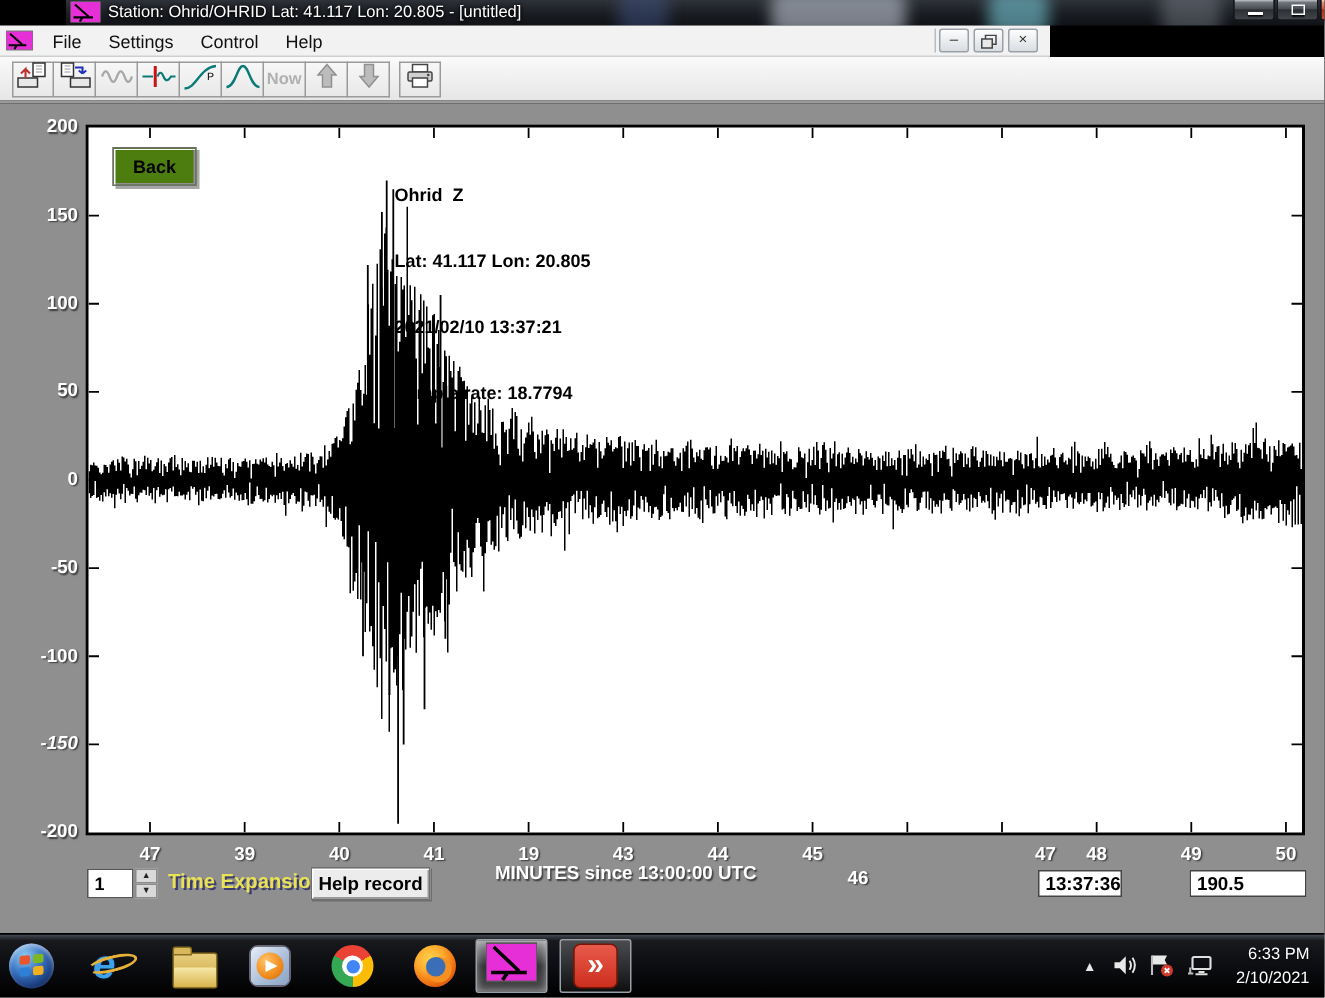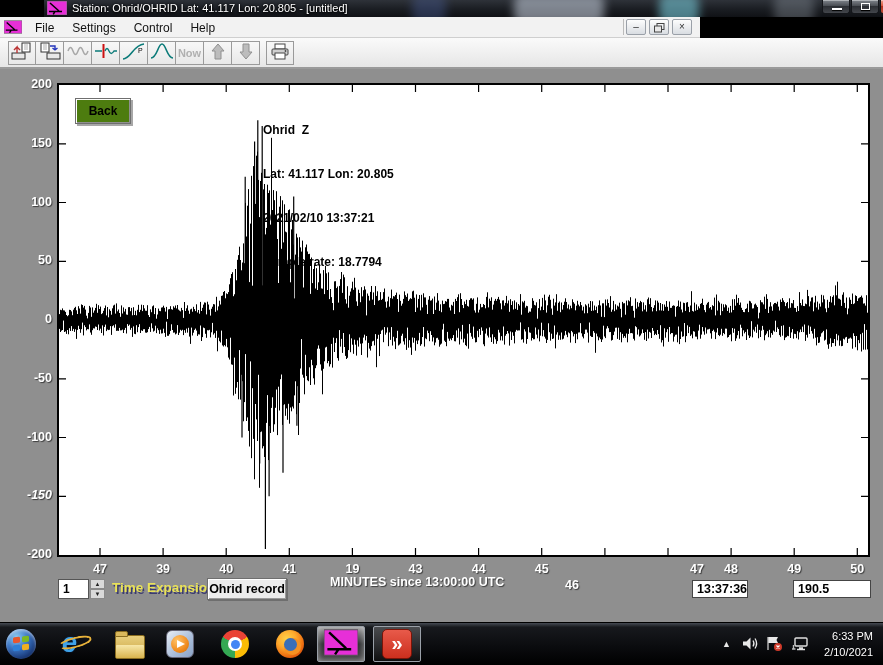--- a/index.html
+++ b/index.html
@@ -318,21 +318,21 @@
         <span class="axis-lab xlab" style="left: 840.272px;">50</span>
       </div>
     <div class="axis-title">MINUTES since 13:00:00 UTC</div>
 
     <div class="spin-value">1</div>
     <div class="spin-btns">
       <button class="spin-btn">▲</button>
       <button class="spin-btn">▼</button>
     </div>
     <span class="time-exp">Time Expansion</span>
-    <button class="play-btn">Ohrid record</button>
+    <button class="play-btn">Help record</button>
     <div class="mini-field tf">13:37:36</div>
     <div class="mini-field vf">190.5</div>
   </div>
 
   <div class="taskbar">
     <div class="tb-ico" style="left:6px; top:6px;">
       <div class="orb">
         <span class="fl" style="left:7px;top:8px;background:#e8562d;transform:skewY(-6deg);"></span>
         <span class="fl" style="left:15.5px;top:7px;background:#7db823;transform:skewY(-6deg);"></span>
         <span class="fl" style="left:7px;top:15.5px;background:#2f7fd6;transform:skewY(-6deg);"></span>

